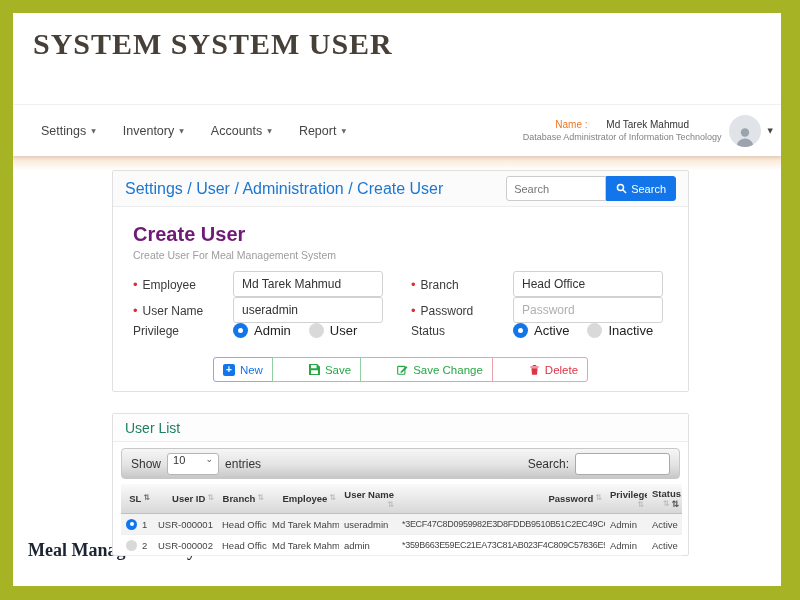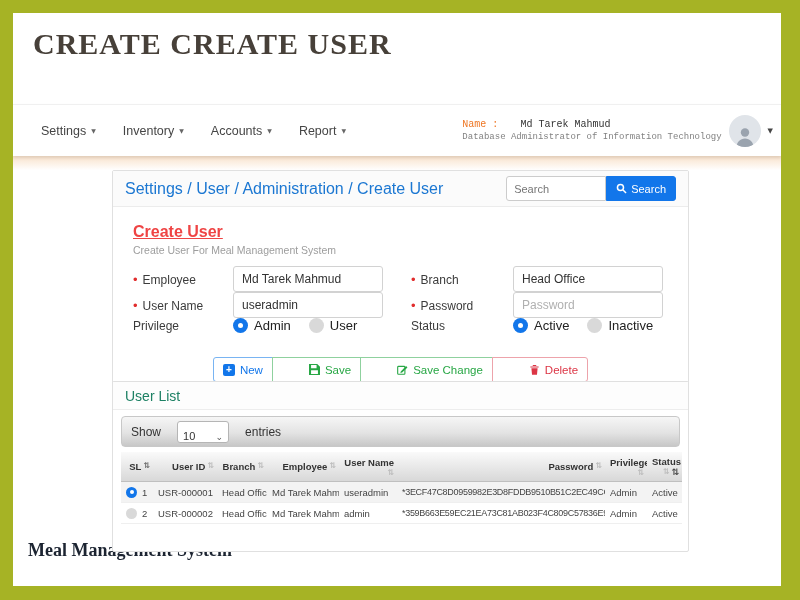--- a/index.html
+++ b/index.html
@@ -21,21 +21,21 @@
   .logo { width:46px; height:44px; background:#f1f3f6; border-radius:3px; display:flex;
     flex-direction:column; align-items:center; justify-content:center; cursor:pointer; }
   .logo-text { font-size:9px; font-weight:700; color:#172b4d; letter-spacing:0.5px; line-height:9px; margin-top:1px; }
   .logo-caption { font-size:4px; color:#8a93a3; line-height:5px; white-space:nowrap; }
 
   .menu { display:flex; gap:27px; margin-left:16px; }
   .menu-item { font-size:12.5px; color:#454545; display:flex; align-items:center; gap:5px; cursor:pointer; }
   .caret { font-family:"DejaVu Sans",sans-serif; font-size:6px; color:#666; }
 
   .user-box { margin-left:auto; display:flex; align-items:center; gap:7px; }
-  .user-text { text-align:left;font-family:Liberation Mono, monospace; }
+  .user-text { text-align:center; }
   .user-line1 { font-size:10px; }
   .name-label { color:#ee7623; }
   .user-name { color:#333; margin-left:16px; }
   .user-role { font-size:9px; color:#828282; margin-top:2px; }
   .avatar { width:32px; height:32px; border-radius:50%; background:#e0e4e9; display:flex;
     align-items:flex-end; justify-content:center; overflow:hidden; cursor:pointer; }
   .user-caret { font-size:7px; color:#444; cursor:pointer; }
 
   
   .card { position:absolute; left:99px; width:577px; background:#fff; border:1px solid #e0e0e0; border-radius:2px; z-index:2; }
@@ -45,21 +45,21 @@
   .card-header { height:36px; background:#fbfbfb; border-bottom:1px solid #ececec;
     display:flex; align-items:center; justify-content:space-between; padding:0 12px; }
   .breadcrumb { font-size:16px; color:#1b77d2; cursor:pointer; }
   .search-group { display:flex;justify-content:flex-end; }
   .search-group input { width:100px; height:25px; border:1px solid #ccc; border-radius:3px 0 0 3px;
     padding:0 7px; font-size:11px; color:#444; outline:none; }
   .btn-search { height:25px; background:#1276ea; color:#fff; border:1px solid #1276ea;
     border-radius:0 3px 3px 0; font-size:11px; display:flex; align-items:center; gap:4px; padding:0 9px; cursor:pointer; }
 
   .card-body { position:relative; padding:16px 0 0 20px; height:calc(100% - 36px); }
-  .form-title { font-size:16px; font-weight:600; color:#ef4444;text-decoration:underline; }
+  .form-title { font-size:20px; font-weight:600; color:#701a75; }
   .form-subtitle { font-size:10.5px; color:#9d9d9d; margin-top:3px; }
 
   .form-grid { display:grid; grid-template-columns:100px 178px 102px 165px; 
     margin-top:10px; align-items:center; font-size:12px; color:#3b3b3b; }
   .form-grid input { width:150px; height:26px; border:1px solid #d2d2d2; border-radius:3px;
     padding:0 8px; font-size:12px; color:#333; outline:none; }
   .form-grid input::placeholder { color:#b0b0b0; }
   .dot { color:#e12d2d; font-size:13px; margin-right:5px; }
   .radio-group { display:flex; align-items:center; }
   .radio { width:15px; height:15px; border-radius:50%; background:#d9d9d9; position:relative; cursor:pointer; flex:0 0 auto; }
@@ -73,29 +73,29 @@
   .btn + .btn { margin-left:-1px;padding-left:36px; }
   .btn:first-child { border-radius:3px 0 0 3px; }
   .btn:last-child { border-radius:0 3px 3px 0; }
   .btn-blue  { color:#1276ea; border-color:#79b4f2; }
   .btn-green { color:#28a745; border-color:#8fd19e; }
   .btn-red   { color:#dc3545; border-color:#eda3ab; }
   .ic-new { width:12px; height:12px; background:#1276ea; color:#fff; border-radius:2px;
     font-size:10px; font-weight:700; line-height:12px; text-align:center; }
 
   
-  .card-list { top:368px; height:171px; }
+  .card-list { top:400px; height:143px; }
   .list-header { padding:6px 12px 5px; font-size:14px; color:#1d8164; background:#fdfdfd; border-bottom:1px solid #ededed; }
   .dt-toolbar { margin:6px 8px 5px; height:31px; border:1px solid #c8c8c8; border-radius:4px;
     background:linear-gradient(180deg,#f6f6f6 0%, #e3e3e3 55%, #c7c7c7 100%);
     display:flex; align-items:center; justify-content:space-between; padding:12px 9px; font-size:12px; color:#333; }
   .dt-left, .dt-right { display:flex; align-items:center; }
   .dt-select { width:52px; height:22px; background:#fff; border:1px solid #b5b5b5; border-radius:3px;
-    display:inline-flex; align-items:flex-end; justify-content:space-between; padding:0 5px; font-size:11px;
-    margin:0 16px; cursor:pointer; }
+    display:inline-flex; align-items:flex-start; justify-content:space-between; padding:0 5px; font-size:11px;
+    margin:0 6px; cursor:pointer; }
   .sel-caret { font-family:"DejaVu Sans",sans-serif; font-size:9px; color:#555; }
   .dt-right input { width:95px; height:22px; border:1px solid #aaa; border-radius:3px; margin-left:6px;
     background:#fff; outline:none; padding:0 5px; font-size:11px; }
 
   table { margin:0 8px; width:561px; border-collapse:collapse; table-layout:fixed; }
   thead th { background:linear-gradient(180deg,#fafafa, #d8d8d8); border-bottom:1px solid #bfbfbf;
     font-size:9.5px; font-weight:700; color:#333; text-align:right; padding:4px 3px 4px 5px;
     position:relative; white-space:nowrap; cursor:pointer;margin-top:45px; }
   .sort { font-family:"DejaVu Sans",sans-serif; font-size:8px; color:#bcbcbc; float:right; margin-left:2px; }
   .sort.active { color:#6d6d6d; }
@@ -108,21 +108,21 @@
   .radio.small.checked::after { left:3.5px; top:3.5px; width:4px; height:4px; }
 
   .footer-title { position:absolute; left:15px; top:527px; font-family:"Liberation Serif","DejaVu Serif",serif;
     font-size:18px; font-weight:700; color:#1c2431; }
 </style>
 </head>
 <body>
 
 <div class="page">
 
-  <h1 class="page-title">CREATE CREATE USER</h1>
+  <h1 class="page-title">SYSTEM SYSTEM USER</h1>
 
   <div class="navbar">
     <nav class="menu">
       <div class="menu-item">
         <span>Settings</span>
         <span class="caret">▼</span>
       </div>
       <div class="menu-item">
         <span>Inventory</span>
         <span class="caret">▼</span>
@@ -233,20 +233,24 @@
     <div class="list-header">User List</div>
 
     <div class="dt-toolbar">
       <div class="dt-left">
         <span>Show</span>
         <span class="dt-select">
           <span>10</span>
           <span class="sel-caret">⌄</span>
         </span>
         <span>entries</span>
+      </div>
+      <div class="dt-right">
+        <span>Search:</span>
+        <input style="">
       </div>
     </div>
 
     <table>
       <colgroup>
         <col style="width:32px">
           <col style="width:64px">
           <col style="width:50px">
           <col style="width:72px">
         <col style="width:58px">

